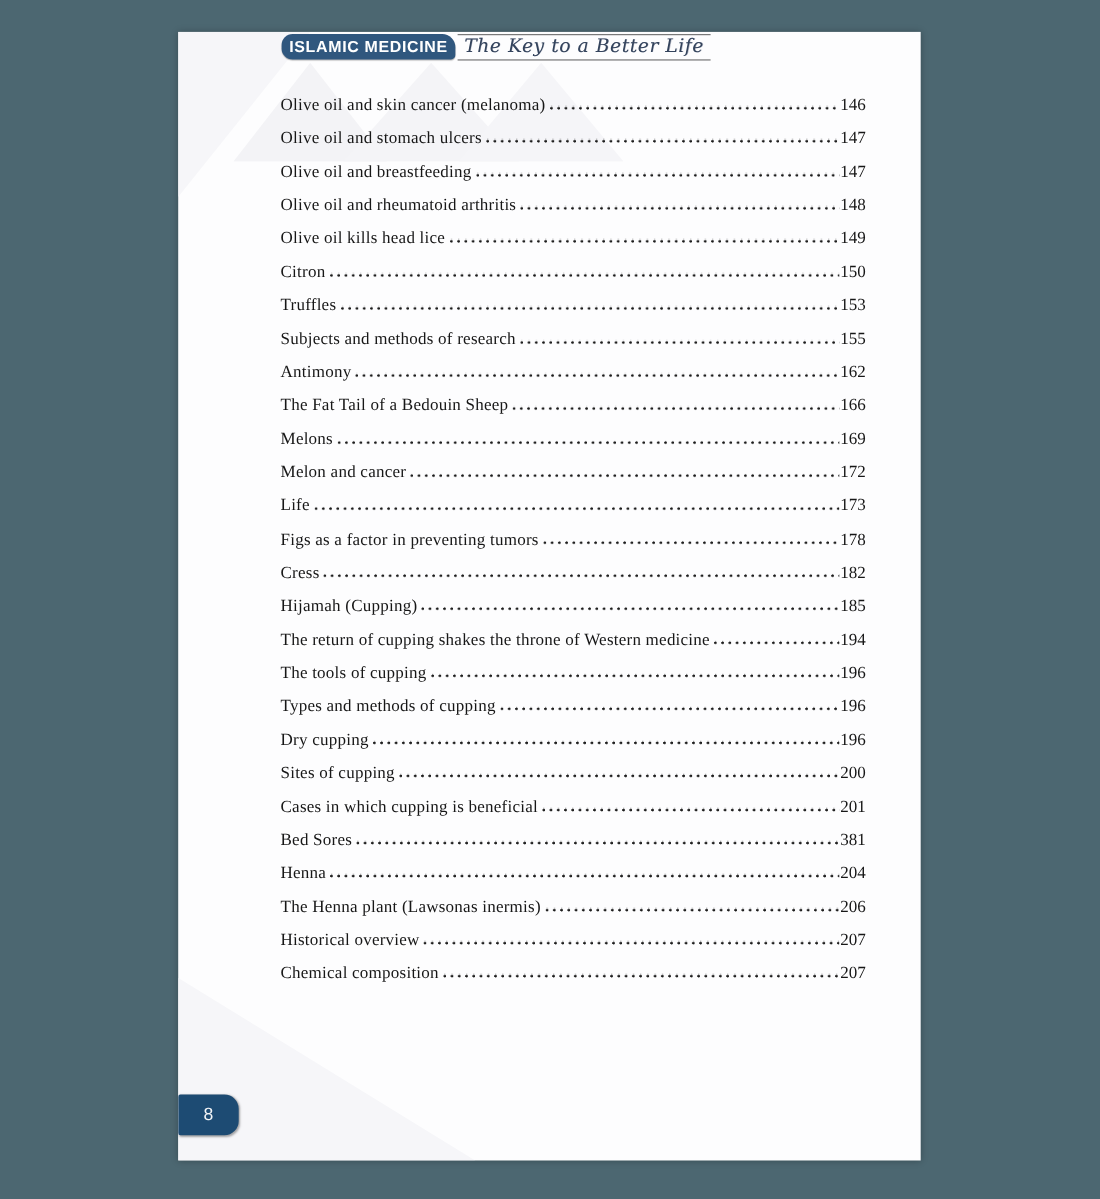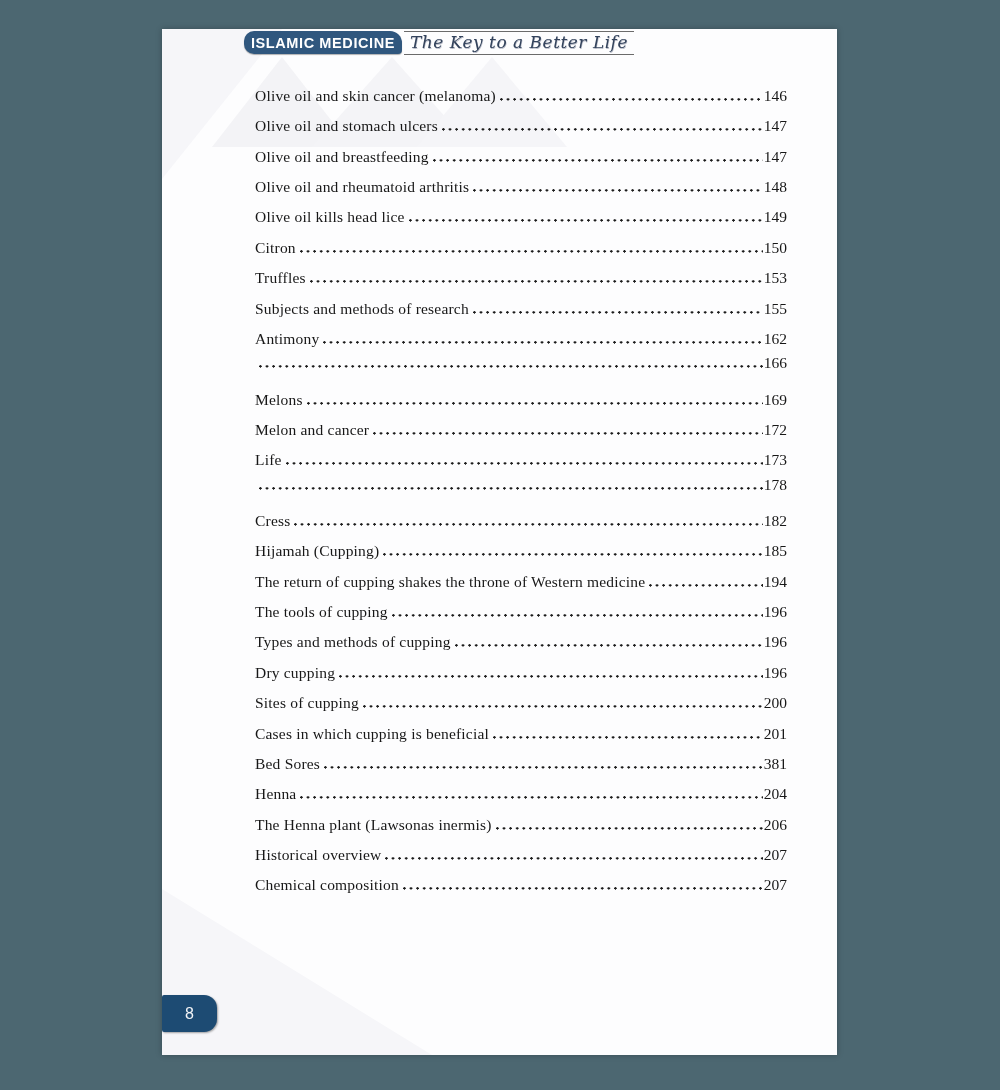--- a/index.html
+++ b/index.html
@@ -44,21 +44,21 @@
     background: #f6f6f9;
     clip-path: polygon(0 0, 100% 100%, 0 100%);
   }
   .wm-topleft {
     left: 0; top: 0; width: 120px; height: 150px;
     background: #f6f6f9;
     clip-path: polygon(0 0, 100% 0, 0 100%);
   }
 
   
-  .header { position: absolute; left: 4px; top: 0; width: 100%; height: 56px; padding-left: 48px; }
+  .header { position: absolute; left: 16px; top: 0; width: 100%; height: 56px; padding-left: 48px; }
   .brand-badge {
     position: absolute;
     left: 78px; top: 2px;
     width: 158px; height: 23px;
     background: #30577e;
     border-radius: 10px 12px 4px 10px;
     display: flex; align-items: center; justify-content: center;
     box-shadow: 0 1px 1px rgba(0,0,0,0.3);
   }
   .brand-badge span {
@@ -209,20 +209,21 @@
         <span class="toc-page">155</span>
       </div>
 
       <div class="toc-row">
         <span class="toc-title">Antimony</span>
         <span class="toc-dots"></span>
         <span class="toc-page">162</span>
       </div>
 
       <div class="toc-row">
+        <span class="toc-title">The Fat Tail of a Bedouin Sheep</span>
         <span class="toc-dots"></span>
         <span class="toc-page">166</span>
       </div>
 
       <div class="toc-row">
         <span class="toc-title">Melons</span>
         <span class="toc-dots"></span>
         <span class="toc-page">169</span>
       </div>
 
@@ -232,20 +233,21 @@
         <span class="toc-page">172</span>
       </div>
 
       <div class="toc-row">
         <span class="toc-title">Life</span>
         <span class="toc-dots"></span>
         <span class="toc-page">173</span>
       </div>
 
       <div class="toc-row">
+        <span class="toc-title">Figs as a factor in preventing tumors</span>
         <span class="toc-dots"></span>
         <span class="toc-page">178</span>
       </div>
 
       <div class="toc-row">
         <span class="toc-title">Cress</span>
         <span class="toc-dots"></span>
         <span class="toc-page">182</span>
       </div>
 

